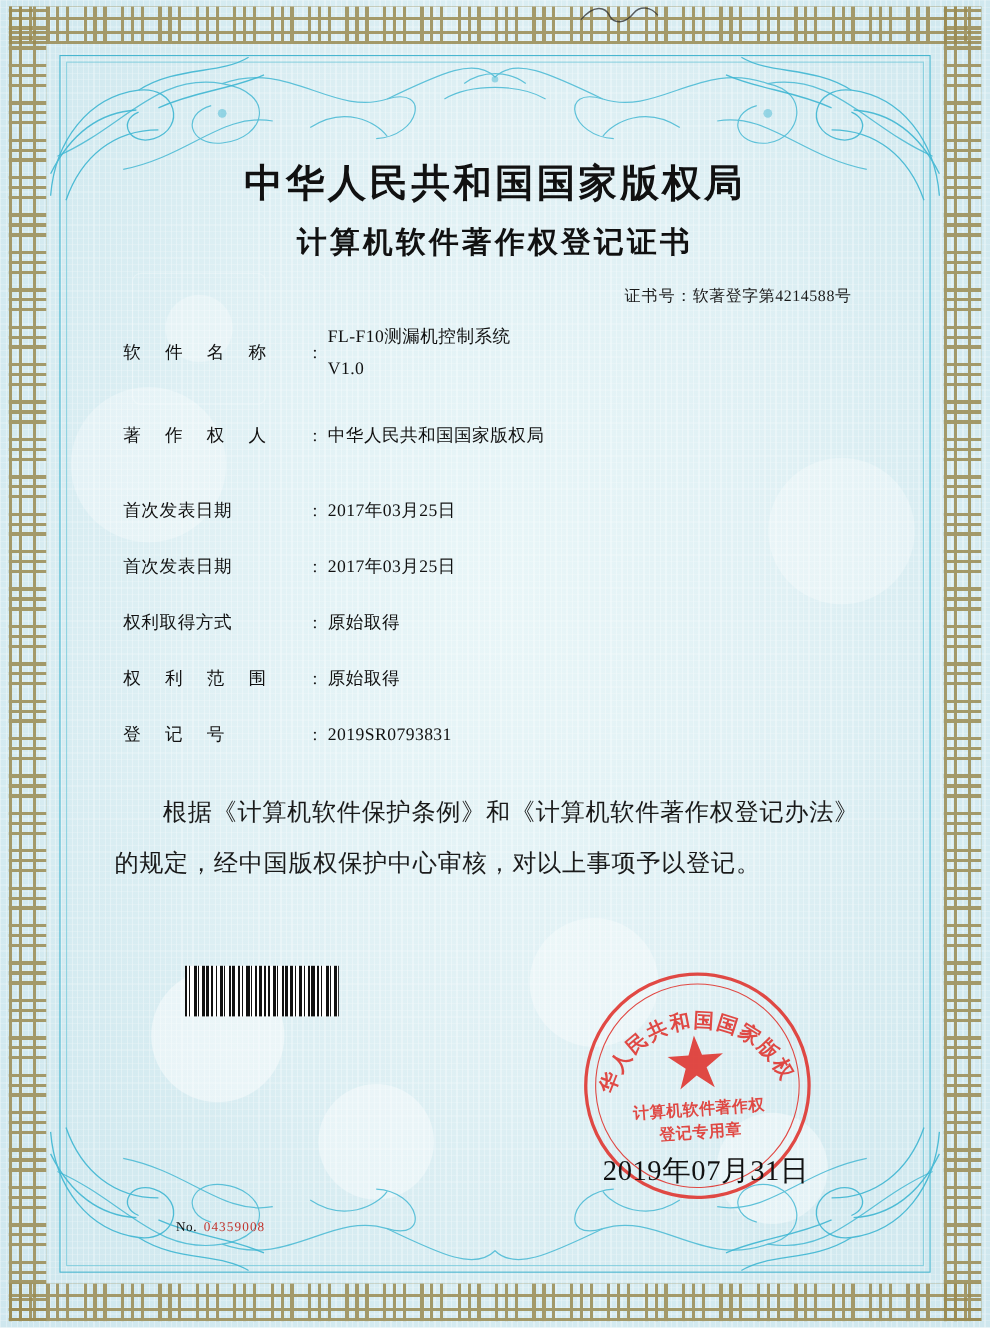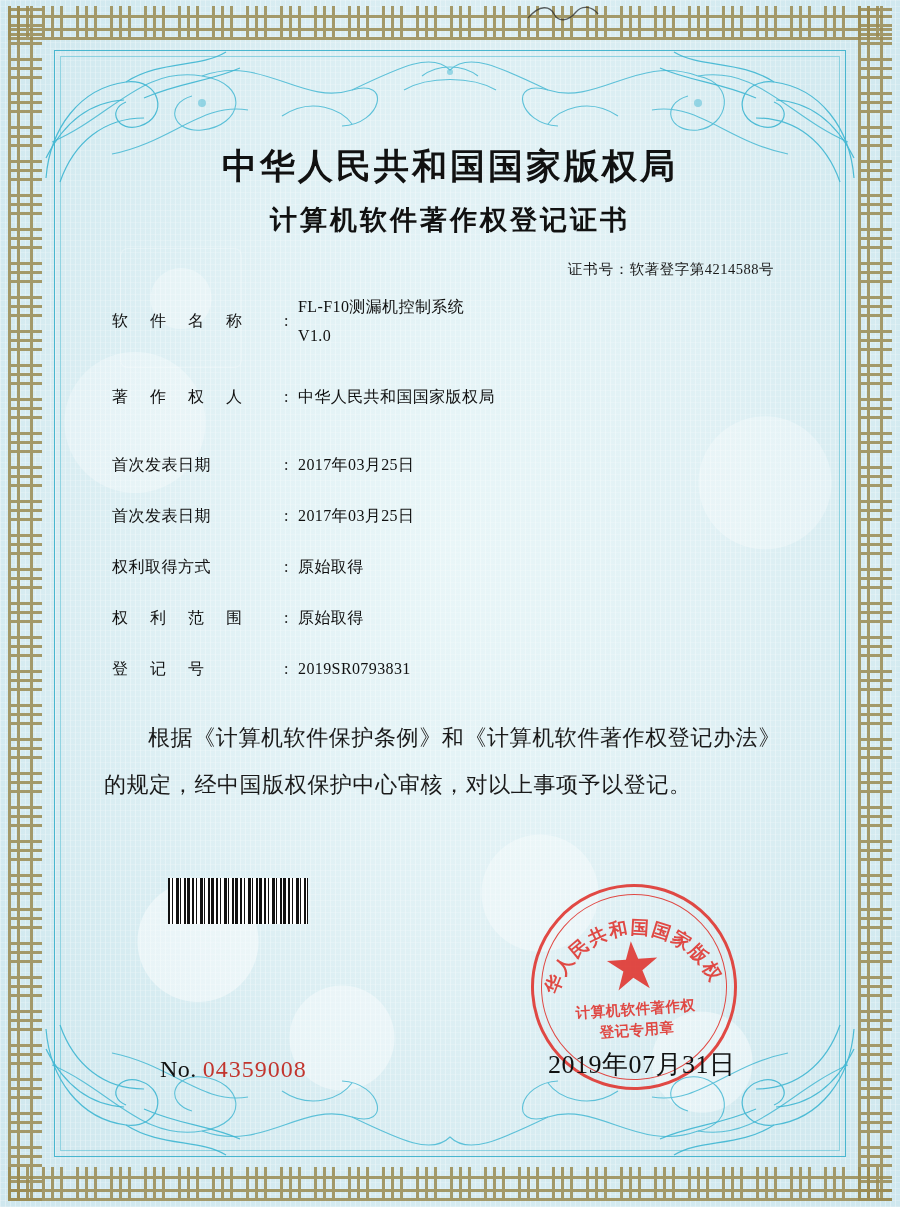--- a/index.html
+++ b/index.html
@@ -295,22 +295,22 @@
     color: #e0322c;
     font-size: 14.5px;
     line-height: 1.45;
     font-weight: bold;
     letter-spacing: 0.5px;
   }
 
   .serial-no {
     position: absolute;
     left: 160px;
-    top: 1056px;
-    font-size: 24px;
+    top: 1108px;
+    font-size: 12px;
     letter-spacing: 0.5px;
     color: #111;
   }
   .serial-no .prefix { margin-right: 6px; }
   .serial-no .digits { color: #c2352e; letter-spacing: 1px; }
 
   .issue-date {
     position: absolute;
     left: 548px;
     top: 1047px;

